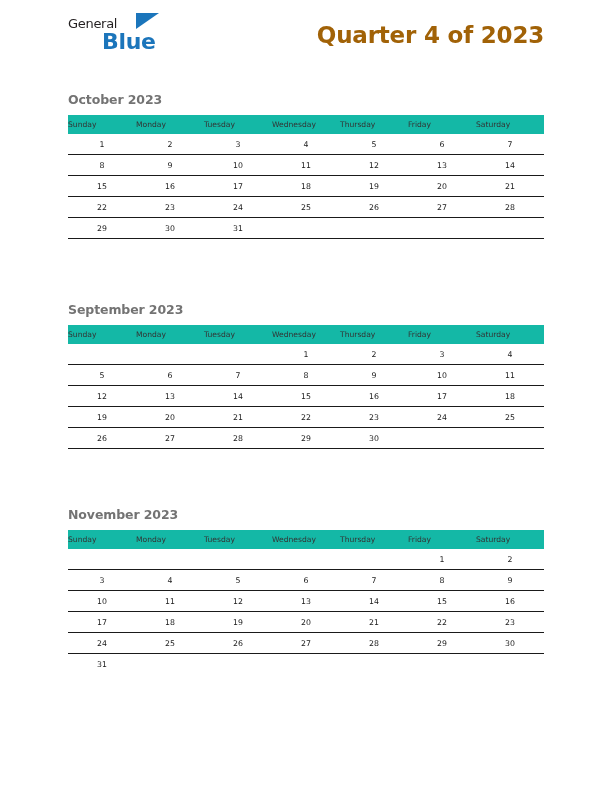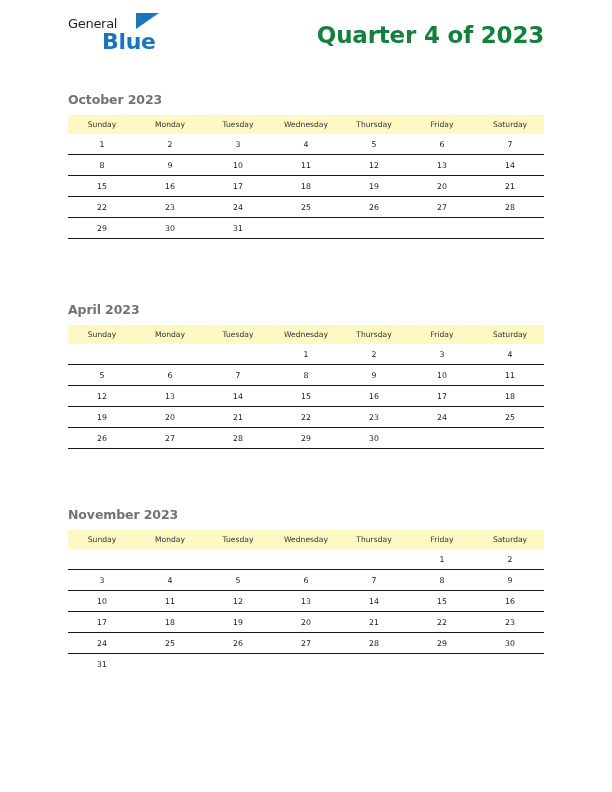--- a/index.html
+++ b/index.html
@@ -70,21 +70,21 @@
     letter-spacing: -0.3px;
     color: #1b75bb;
     line-height: 24px;
   }
 
   .title {
     margin-top: 22px;
     font-family: "DejaVu Sans", sans-serif;
     font-size: 23px;
     font-weight: bold;
-    color: #15803d;
+    color: #a16207;
     letter-spacing: -0.2px;
     white-space: nowrap;
     text-align: right;
   }
 
   
   .month-block {
     margin-bottom: 0;
   }
   .month-spacer-sm { height: 63px; }
@@ -98,27 +98,27 @@
     margin-bottom: 8px;
     letter-spacing: -0.1px;
   }
 
   table.cal {
     width: 476px;
     border-collapse: collapse;
     table-layout: fixed;
   }
   table.cal th {
-    background: #fef9c3;
+    background: #14b8a6;
     font-family: "DejaVu Sans", sans-serif;
     font-size: 7.6px;
     font-weight: normal;
     color: #333333;
     height: 19px;
-    text-align: center;
+    text-align: left;
     vertical-align: middle;
     border: none;
     padding: 0;
   }
   table.cal td {
     font-family: "DejaVu Sans", sans-serif;
     font-size: 7.8px;
     font-weight: normal;
     color: #1a1a1a;
     height: 20px;
@@ -208,21 +208,21 @@
           <td></td>
           <td></td>
         </tr>
       </tbody>
     </table>
   </div>
 
   <div class="month-spacer-sm"></div>
 
   <div class="month-block">
-    <div class="month-name">April 2023</div>
+    <div class="month-name">September 2023</div>
     <table class="cal">
       <thead>
         <tr>
           <th>Sunday</th>
           <th>Monday</th>
           <th>Tuesday</th>
           <th>Wednesday</th>
           <th>Thursday</th>
           <th>Friday</th>
           <th>Saturday</th>

